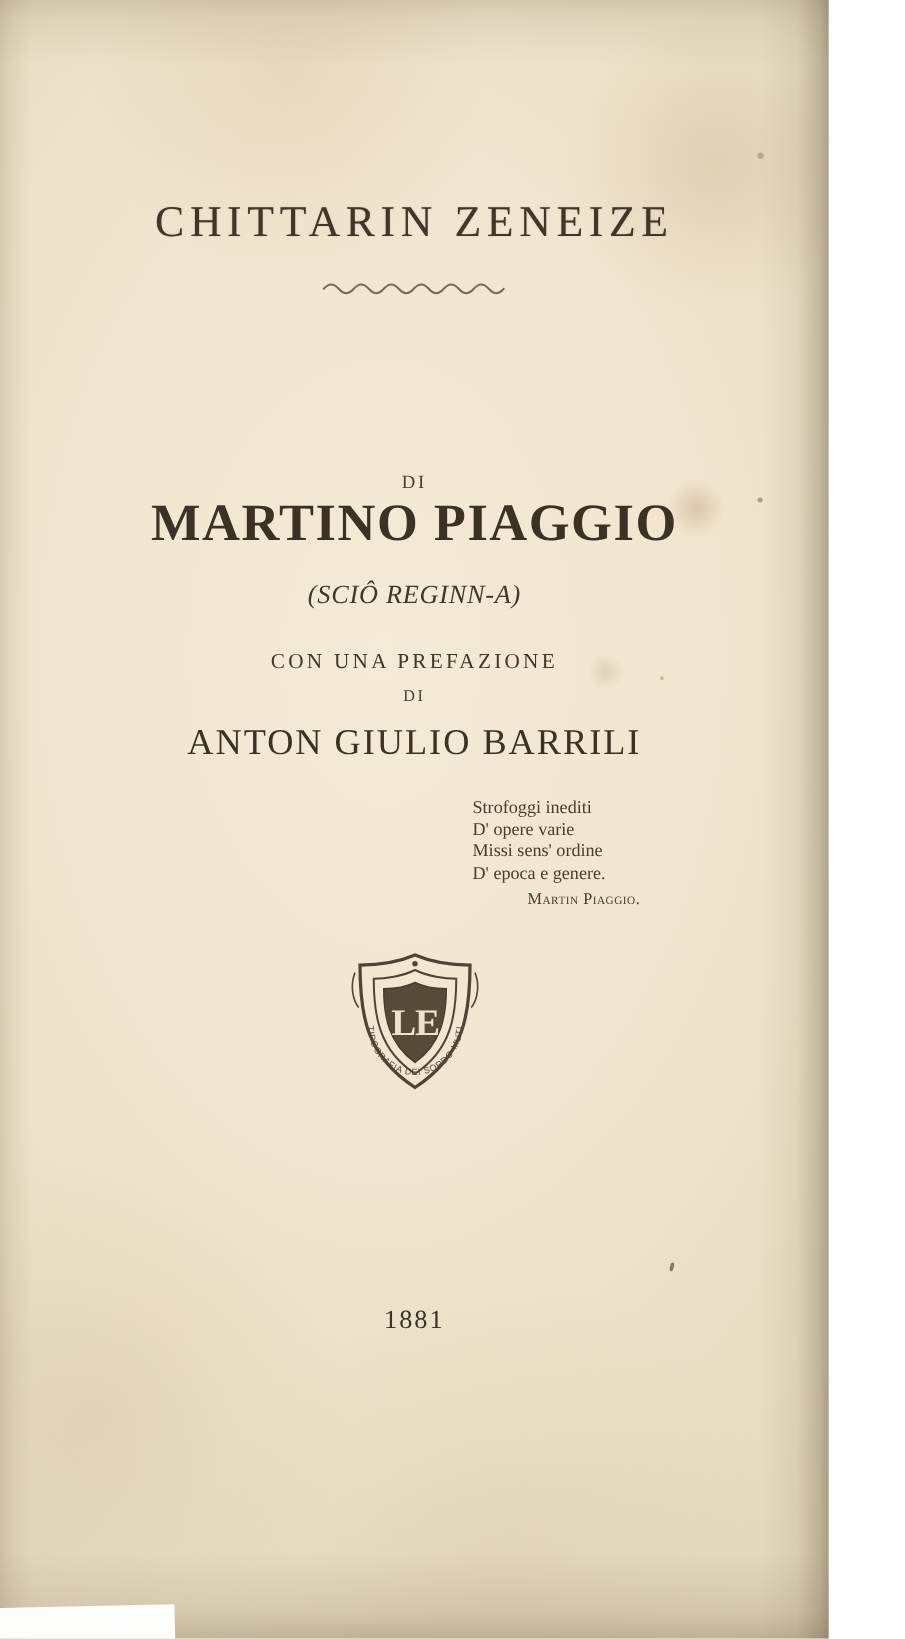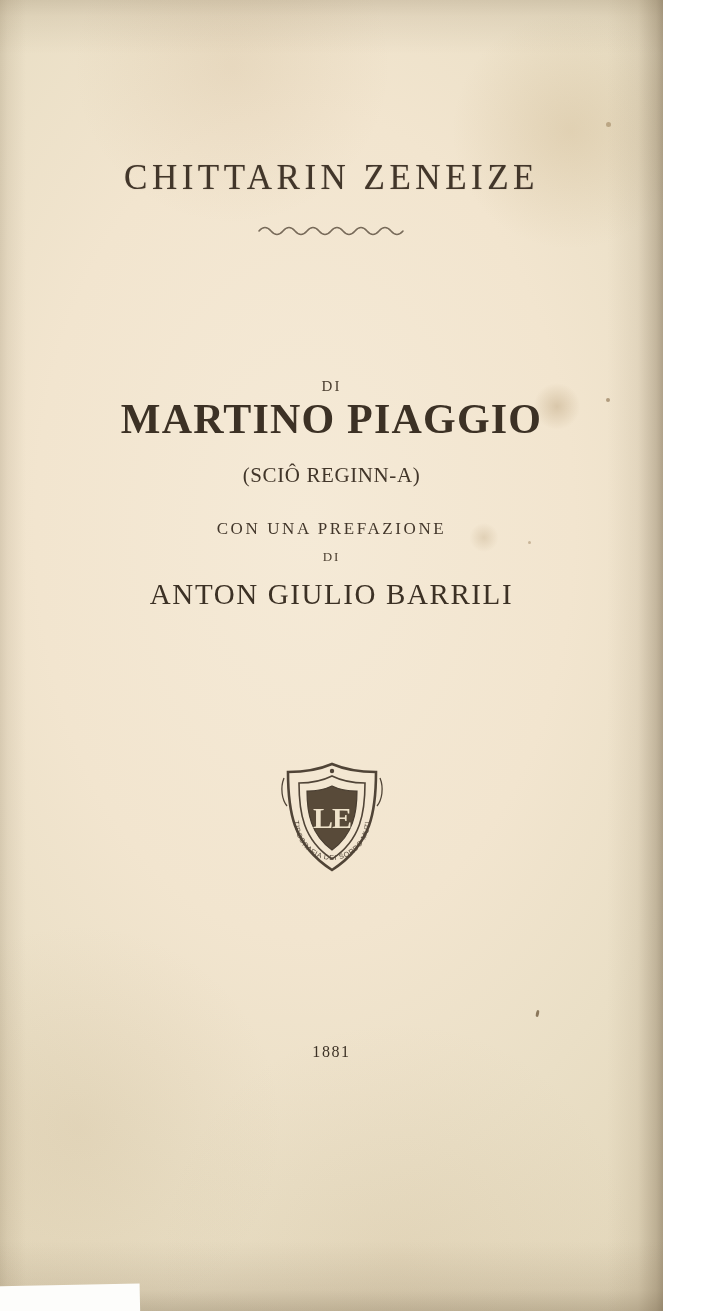--- a/index.html
+++ b/index.html
@@ -139,20 +139,21 @@
     color: #3c3125;
     font-family: "Liberation Serif", serif;
   }
 
   .author-nickname {
     position: absolute;
     left: 0; right: 0;
     top: 463px;
     font-size: 21px;
     letter-spacing: 0.6px;
+    font-style: italic;
     color: #42362a;
   }
 
   .preface-line {
     position: absolute;
     left: 0; right: 0;
     top: 519px;
     font-size: 17px;
     letter-spacing: 2.6px;
     color: #42362a;
@@ -223,21 +224,21 @@
     top: 1008px;
     font-size: 16px;
     letter-spacing: 1.5px;
     color: #42362a;
   }
 
   .imprint-year {
     position: absolute;
     left: 0; right: 0;
     top: 1043px;
-    font-size: 16px;
+    font-size: 21px;
     letter-spacing: 1.6px;
     color: #3c3125;
   }
 
   
   .speck-a {
     position: absolute;
     left: 536px;
     top: 1010px;
     width: 3px; height: 7px;
@@ -295,20 +296,27 @@
     <div class="author">MARTINO PIAGGIO</div>
 
     <div class="author-nickname">(SCIÔ REGINN-A)</div>
 
     <div class="preface-line">CON UNA PREFAZIONE</div>
 
     <div class="di-2">DI</div>
 
     <div class="prefacer">ANTON GIULIO BARRILI</div>
 
+    <div class="epigraph">
+      <div>Strofoggi inediti</div>
+      <div>D' opere varie</div>
+      <div>Missi sens' ordine</div>
+      <div>D' epoca e genere.</div>
+      <div class="attribution">Martin Piaggio.</div>
+    </div>
 
     <svg class="emblem" viewBox="0 0 108 118">
       <defs>
         <path id="mottoArc" d="M 16,62 A 38,40 0 0 0 92,62" fill="none"></path>
       </defs>
 
       <path d="M54,6 C40,12 22,14 10,14 C10,52 14,86 54,112 C94,86 98,52 98,14 C86,14 68,12 54,6 Z" fill="none" stroke="#43372a" stroke-width="2.6"></path>
 
       <path d="M54,18 C44,23 30,25 21,25 C21,54 25,82 54,101 C83,82 87,54 87,25 C78,25 64,23 54,18 Z" fill="none" stroke="#43372a" stroke-width="1.6"></path>
 

